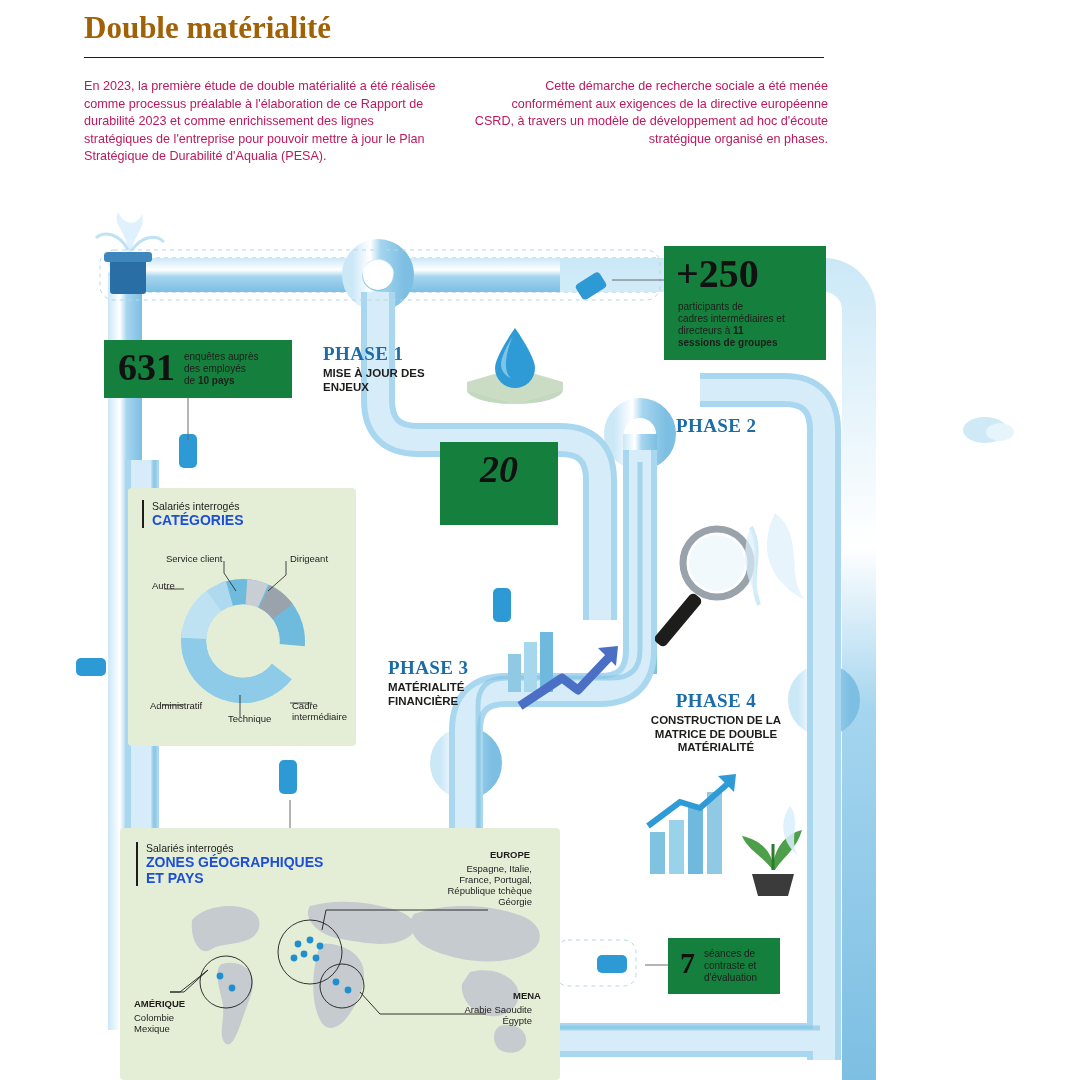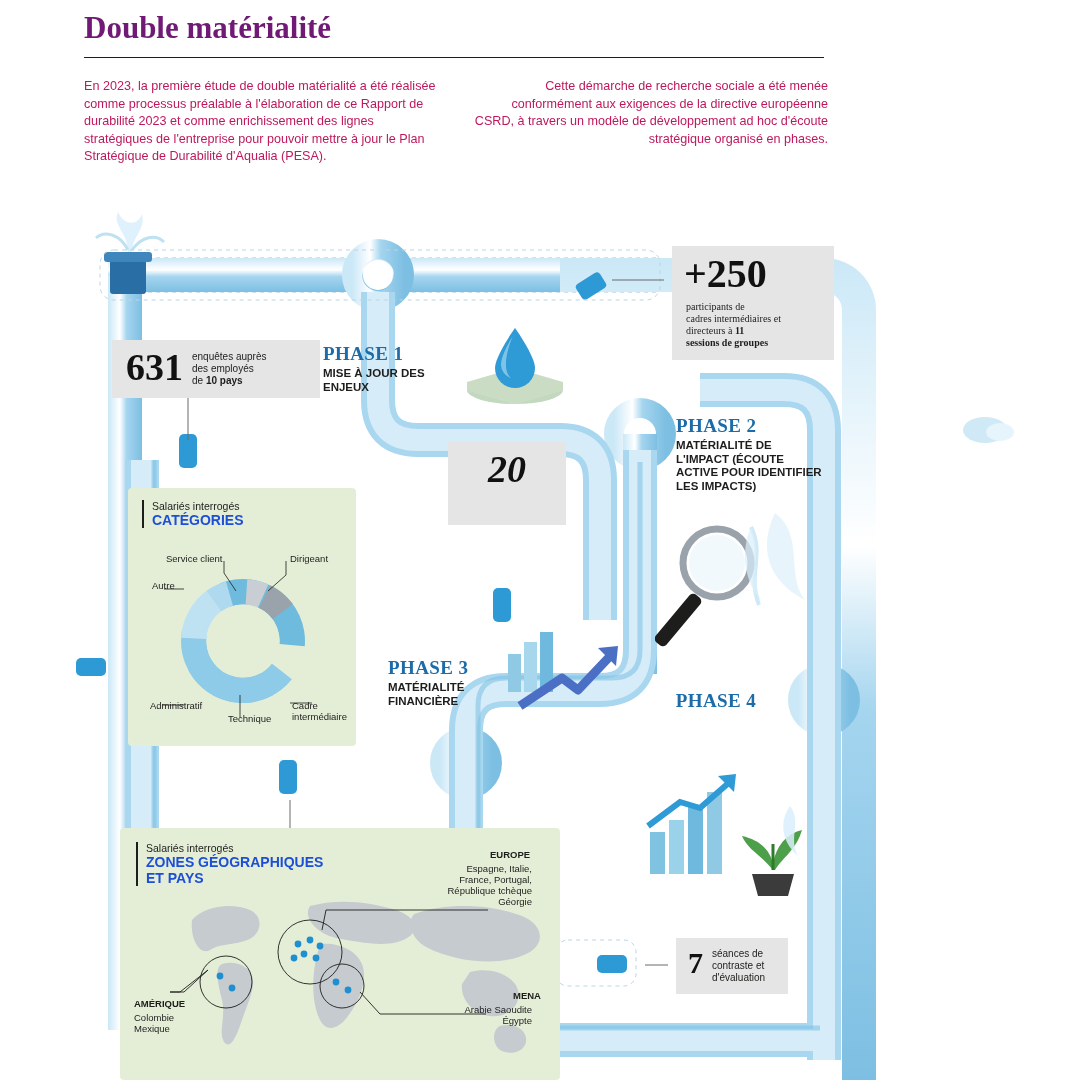--- a/index.html
+++ b/index.html
@@ -7,36 +7,36 @@
     width:1080px;height:1080px;position:relative;overflow:hidden;
     background:#ffffff;
     font-family:"Liberation Sans", sans-serif;
     color:#1d1d1b;
   }
   
   .title{
     position:absolute;left:84px;top:10px;
     font-family:"Liberation Serif", serif;
     font-weight:bold;font-size:31px;letter-spacing:0px;
-    color:#701a75;
+    color:#a16207;
   }
   .title-rule{
     position:absolute;left:84px;top:57px;width:740px;height:1px;background:#1d1d1b;
   }
   .intro{
     position:absolute;top:78px;font-size:12.6px;line-height:17.5px;color:#be185d;
   }
   .intro.left{left:84px;width:360px;}
   .intro.right{left:472px;width:356px;}
 
   
   .pipes{position:absolute;left:0;top:0;width:1080px;height:1080px;}
 
   
-  .card{position:absolute;background:#e5e5e5;margin-left:8px;}
+  .card{position:absolute;background:#15803d;}
   .card-green{position:absolute;background:#e4eed7;border-radius:4px;}
 
   .big-num{
     font-family:"Liberation Serif", serif;
     font-weight:bold;color:#111;line-height:1;
   }
 
   .phase{position:absolute;}
   .phase-title{
     font-family:"Liberation Serif", serif;font-weight:bold;
@@ -206,21 +206,20 @@
 <svg style="position:absolute;left:455px;top:320px;" width="120" height="90" xmlns="http://www.w3.org/2000/svg">
   <ellipse cx="60" cy="70" rx="48" ry="14" fill="#c3d9bf"></ellipse>
   <path d="M12,70 L60,56 L108,70 L60,84 Z" fill="#d9e6d4"></path>
   <path d="M12,62 L60,48 L108,62 L108,70 L60,84 L12,70 Z" fill="#cadcc4"></path>
   <path d="M60,8 C60,8 40,36 40,48 a20,20 0 0 0 40,0 C80,36 60,8 60,8 Z" fill="#2e9ad6"></path>
   <path d="M58,16 C58,16 46,34 46,45 a14,14 0 0 0 10,13 C48,52 50,34 58,16 Z" fill="#9fd6ef" opacity=".7"></path>
 </svg>
 
 <div class="phase" style="left:676px;top:415px;width:150px;">
   <div class="phase-title">PHASE 2</div>
-  <div class="phase-sub">MATÉRIALITÉ DE L'IMPACT (ÉCOUTE ACTIVE POUR IDENTIFIER LES IMPACTS)</div>
 </div>
 
 <svg style="position:absolute;left:655px;top:505px;" width="180" height="160" xmlns="http://www.w3.org/2000/svg">
   <path d="M120,8 C150,30 130,70 150,95 C120,80 100,50 120,8 Z" fill="#e4f3fb" opacity=".9"></path>
   <path d="M96,22 C110,50 92,70 104,100" stroke="#cfe9f7" stroke-width="4" fill="none"></path>
   <circle cx="62" cy="58" r="34" fill="#ffffff" stroke="#9aa3ab" stroke-width="7"></circle>
   <circle cx="62" cy="58" r="28" fill="#eef7fc" opacity=".8"></circle>
   <rect x="16" y="84" width="14" height="62" rx="5" transform="rotate(40 23 115)" fill="#1d1d1b"></rect>
   <path d="M96,22 C108,48 94,66 106,96 C88,74 86,44 96,22 Z" fill="#d9eefb" opacity=".7"></path>
 </svg>
@@ -233,46 +232,47 @@
 <svg style="position:absolute;left:500px;top:628px;" width="130" height="90" xmlns="http://www.w3.org/2000/svg">
   <rect x="8" y="26" width="13" height="38" fill="#8fc9e3"></rect>
   <rect x="24" y="14" width="13" height="50" fill="#a7d7ec"></rect>
   <rect x="40" y="4" width="13" height="60" fill="#6fb9de"></rect>
   <path d="M20,78 L62,50 L78,62 L114,24" stroke="#4a6fc4" stroke-width="9" fill="none" stroke-linejoin="round"></path>
   <path d="M98,20 L118,18 L116,38 Z" fill="#4a6fc4"></path>
 </svg>
 
 <div class="phase" style="left:636px;top:690px;width:160px;text-align:center;">
   <div class="phase-title">PHASE 4</div>
+  <div class="phase-sub">CONSTRUCTION DE LA MATRICE DE DOUBLE MATÉRIALITÉ</div>
 </div>
 
 <svg style="position:absolute;left:640px;top:770px;" width="180" height="130" xmlns="http://www.w3.org/2000/svg">
   <rect x="10" y="62" width="15" height="42" fill="#7fc3e0"></rect>
   <rect x="29" y="50" width="15" height="54" fill="#9ad2ea"></rect>
   <rect x="48" y="36" width="15" height="68" fill="#6fb9de"></rect>
   <rect x="67" y="22" width="15" height="82" fill="#8fc9e3"></rect>
   <path d="M8,56 L40,32 L60,38 L92,10" stroke="#2e9ad6" stroke-width="6" fill="none"></path>
   <path d="M78,6 L96,4 L94,22 Z" fill="#2e9ad6"></path>
   <path d="M112,104 h42 l-6,22 h-30 Z" fill="#3b3b3b"></path>
   <path d="M133,100 C120,84 108,80 102,66 C120,70 130,80 133,94 C136,76 146,64 162,60 C156,80 144,86 135,100 Z" fill="#4e9f4a"></path>
   <path d="M133,100 V74" stroke="#2f7a2c" stroke-width="3"></path>
   <path d="M150,36 C162,52 148,68 158,86 C140,70 140,50 150,36 Z" fill="#d9eefb" opacity=".85"></path>
 </svg>
 
 <div class="card" style="left:664px;top:246px;width:162px;height:114px;">
   <div class="big-num" style="position:absolute;left:12px;top:8px;font-size:40px;">+250</div>
-  <div class="tiny" style="position:absolute;left:14px;top:55px;width:140px;font-family:Liberation Serif, serif;">
+  <div class="tiny" style="position:absolute;left:14px;top:55px;width:140px;">
     <span>participants de</span><br>
     <span>cadres intermédiaires et</span><br>
     <span>directeurs à </span><b>11</b><br>
     <b>sessions de groupes</b>
   </div>
 </div>
 
-<div class="card" style="left:104px;top:340px;width:208px;height:58px;">
+<div class="card" style="left:104px;top:340px;width:188px;height:58px;">
   <div class="big-num" style="position:absolute;left:14px;top:8px;font-size:38px;">631</div>
   <div class="tiny" style="position:absolute;left:80px;top:11px;width:92px;">
     <span>enquêtes auprès</span><br>
     <span>des employés</span><br>
     <span>de </span><b>10 pays</b>
   </div>
 </div>
 
 <div class="card" style="left:440px;top:442px;width:118px;height:83px;text-align:center;font-style:italic;">
   <div class="big-num" style="margin-top:8px;font-size:38px;">20</div>

